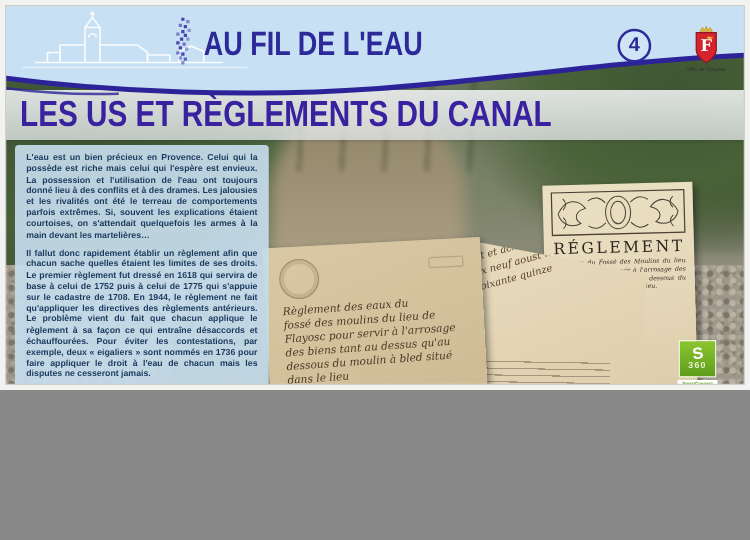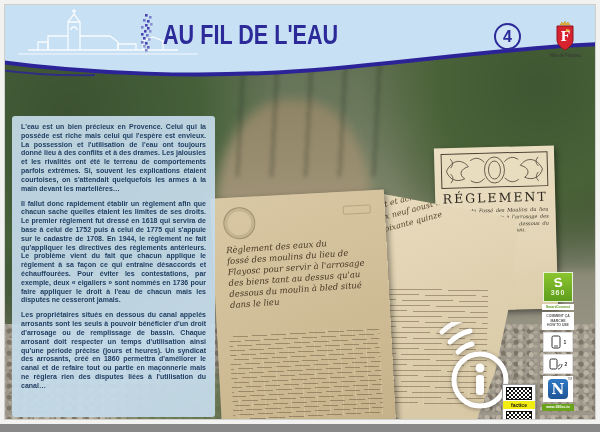--- a/index.html
+++ b/index.html
@@ -1,17 +1,17 @@
 <!DOCTYPE html>
 <html><head>
 <meta charset="utf-8">
 <style>
   html,body{margin:0;padding:0;background:#888;}
   #panel{
-    position:relative;width:600px;height:424px;overflow:hidden;
+    position:relative;width:600px;height:312px;overflow:hidden;
     font-family:"Liberation Sans",sans-serif;background:#8a8d7c;
   }
   
   #frame{position:absolute;inset:0;border:4px solid #f2f2f0;box-shadow:inset 0 0 0 1px #cfcfcc;z-index:60;pointer-events:none;}
 
   
   .photo{position:absolute;left:0;top:38px;right:0;bottom:0;
     background:linear-gradient(180deg,#5f6e52 0%,#6d7a5e 22%,#7d8469 45%,#8f8d7c 65%,#9c9789 82%,#a39e93 100%);}
   .foliage{position:absolute;filter:blur(3px);}
   .fol-left{left:0;top:0;width:46%;height:78%;
@@ -189,20 +189,23 @@
   <div class="crest-wrap">
     <svg width="24" height="32" viewBox="0 0 24 32" style="display:block;margin:0 auto;">
       <path d="M7,5 l2,-3 l2,2 l1,-3 l1,3 l2,-2 l2,3 z" fill="#e8b83a" stroke="#b8860b" stroke-width="0.5"></path>
       <path d="M4,6 h16 v14 c0,6 -8,10 -8,10 c0,0 -8,-4 -8,-10 z" fill="#d6232e" stroke="#8e1620" stroke-width="1"></path>
       <text x="12" y="21" text-anchor="middle" font-family="DejaVu Serif,serif" font-size="13" font-weight="bold" fill="#ffffff">F</text>
       <path d="M13,9 l5,1 l-5,2 z" fill="#e8b83a"></path>
     </svg>
     <div class="crest-caption">Ville de Flayosc</div>
   </div>
 
+  <div class="banner">
+    <div class="banner-title">LES US ET RÈGLEMENTS DU CANAL</div>
+  </div>
 
   <div class="article">
     <p>L'eau est un bien précieux en Provence. Celui qui la possède est riche mais celui qui l'espère est envieux. La possession et l'utilisation de l'eau ont toujours donné lieu à des conflits et à des drames. Les jalousies et les rivalités ont été le terreau de comportements parfois extrêmes. Si, souvent les explications étaient courtoises, on s'attendait quelquefois les armes à la main devant les martelières…</p>
     <p>Il fallut donc rapidement établir un règlement afin que chacun sache quelles étaient les limites de ses droits. Le premier règlement fut dressé en 1618 qui servira de base à celui de 1752 puis à celui de 1775 qui s'appuie sur le cadastre de 1708. En 1944, le règlement ne fait qu'appliquer les directives des règlements antérieurs. Le problème vient du fait que chacun applique le règlement à sa façon ce qui entraîne désaccords et échauffourées. Pour éviter les contestations, par exemple, deux « eigaliers » sont nommés en 1736 pour faire appliquer le droit à l'eau de chacun mais les disputes ne cesseront jamais.</p>
     <p>Les propriétaires situés en dessous du canal appelés arrosants sont les seuls à pouvoir bénéficier d'un droit d'arrosage ou de remplissage de bassin. Chaque arrosant doit respecter un temps d'utilisation ainsi qu'une période précise (jours et heures). Un syndicat des arrosants, créé en 1860 permettra d'améliorer le canal et de refaire tout ou partie en maçonnerie mais ne règlera rien des disputes liées à l'utilisation du canal…</p>
   </div>
 
   <div class="doc reglement">
     <svg class="reg-band" width="108" height="36" viewBox="0 0 108 36">
       <rect x="1" y="1" width="106" height="34" fill="#e9ddc0" stroke="#4a4235" stroke-width="1"></rect>

